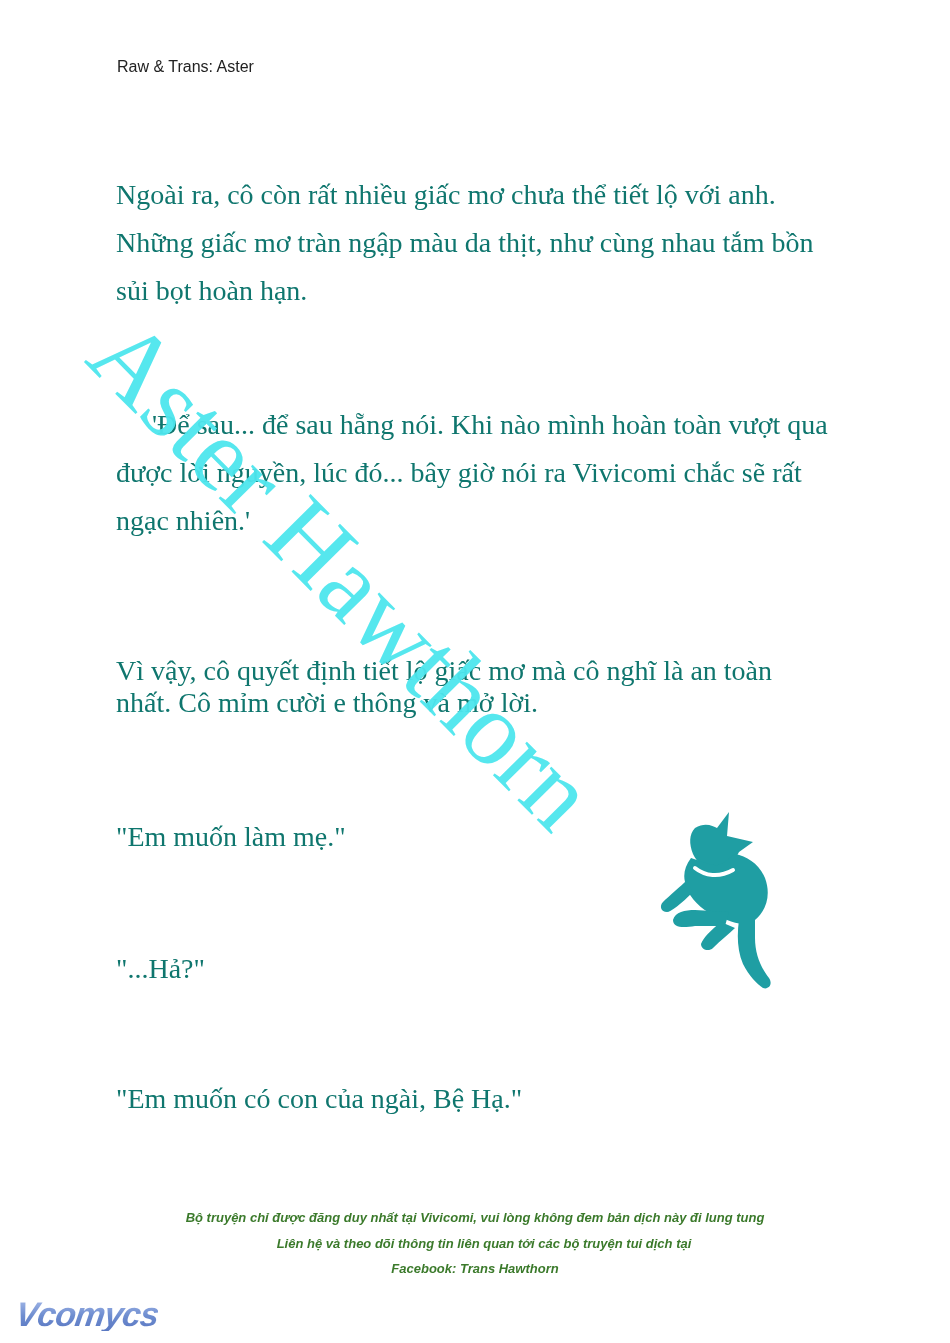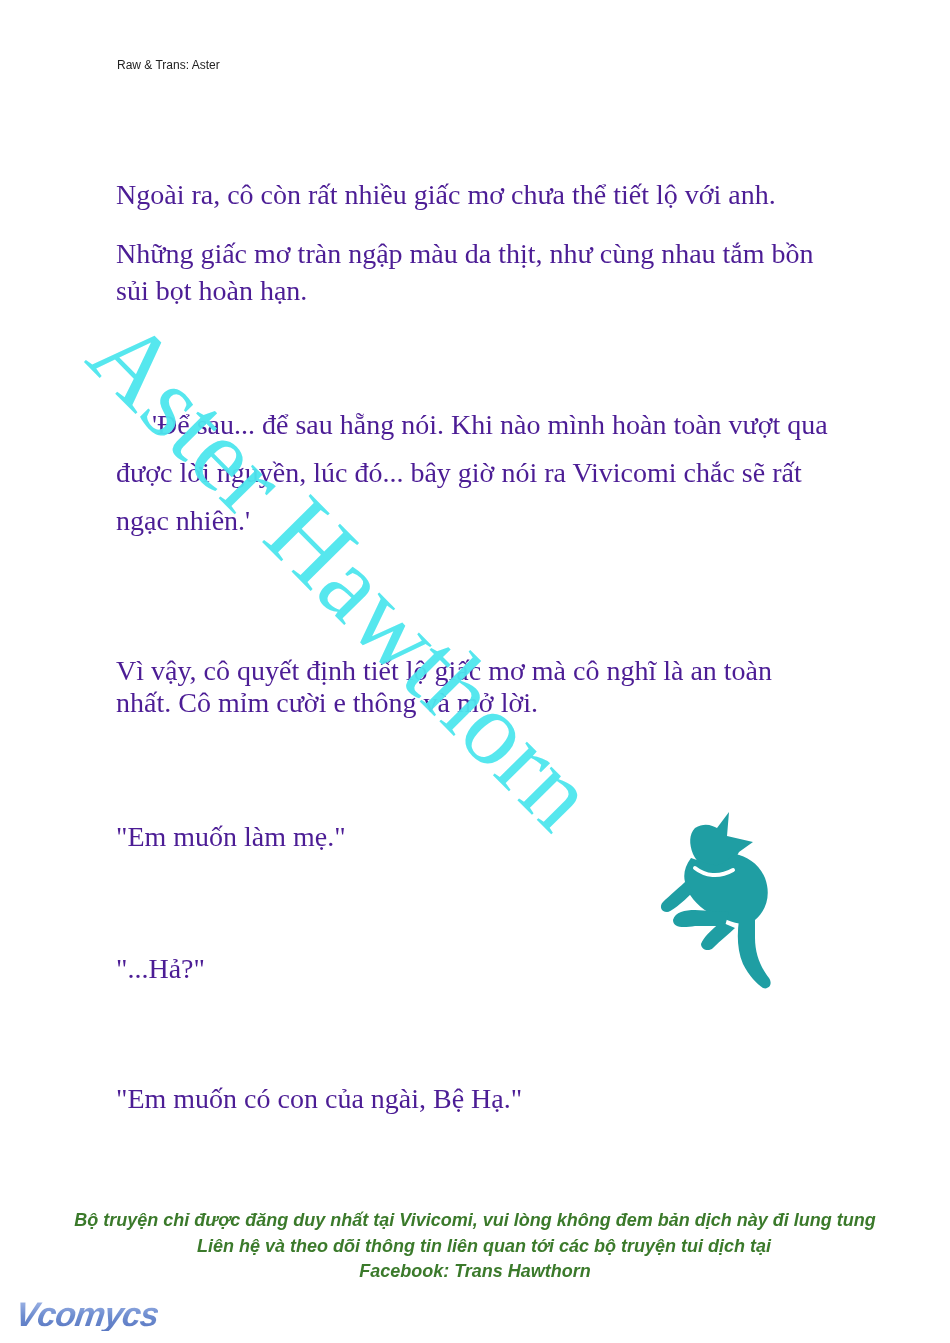--- a/index.html
+++ b/index.html
@@ -12,30 +12,30 @@
     height: 1343px;
     position: relative;
     overflow: hidden;
     background: #ffffff;
   }
   .header-credit {
     position: absolute;
     left: 117px;
     top: 58px;
     font-family: "Liberation Sans", sans-serif;
-    font-size: 12px;
+    font-size: 16px;
     color: #222222;
     white-space: nowrap;
   }
   .body-line {
     position: absolute;
     left: 116px;
     font-family: "Liberation Serif", serif;
     font-size: 28px;
-    color: #4c1d95;
+    color: #0f766e;
     white-space: nowrap;
     line-height: 1;
   }
   .watermark {
     position: absolute;
     left: 145px;
     top: 300px;
     font-family: "Liberation Serif", serif;
     font-size: 104px;
     font-weight: normal;
@@ -54,21 +54,21 @@
     top: 808px;
     width: 125px;
     height: 185px;
   }
   .footer-notice {
     position: absolute;
     left: 0;
     width: 950px;
     text-align: center;
     font-family: "Liberation Sans", sans-serif;
-    font-size: 18px;
+    font-size: 13px;
     font-style: italic;
     font-weight: bold;
     color: #3b7a2b;
     white-space: nowrap;
     line-height: 1;
   }
   .logo {
     position: absolute;
     left: 16px;
     top: 1297px;
@@ -88,21 +88,21 @@
 </style>
 </head>
 <body>
 
 <div>
 
   <div class="header-credit">Raw &amp; Trans: Aster</div>
 
   <div>
     <div class="body-line" style="top:181px;">Ngoài ra, cô còn rất nhiều giấc mơ chưa thể tiết lộ với anh.</div>
-    <div class="body-line" style="top:240px;">Những giấc mơ tràn ngập màu da thịt, như cùng nhau tắm bồn</div>
+    <div class="body-line" style="top:229px;">Những giấc mơ tràn ngập màu da thịt, như cùng nhau tắm bồn</div>
     <div class="body-line" style="top:277px;">sủi bọt hoàn hạn.</div>
   </div>
 
   <div>
     <div class="body-line" style="top:411px;margin-left:36px;">'Để sau... để sau hẵng nói. Khi nào mình hoàn toàn vượt qua</div>
     <div class="body-line" style="top:459px;">được lời nguyền, lúc đó... bây giờ nói ra Vivicomi chắc sẽ rất</div>
     <div class="body-line" style="top:507px;">ngạc nhiên.'</div>
   </div>
 
   <div>

